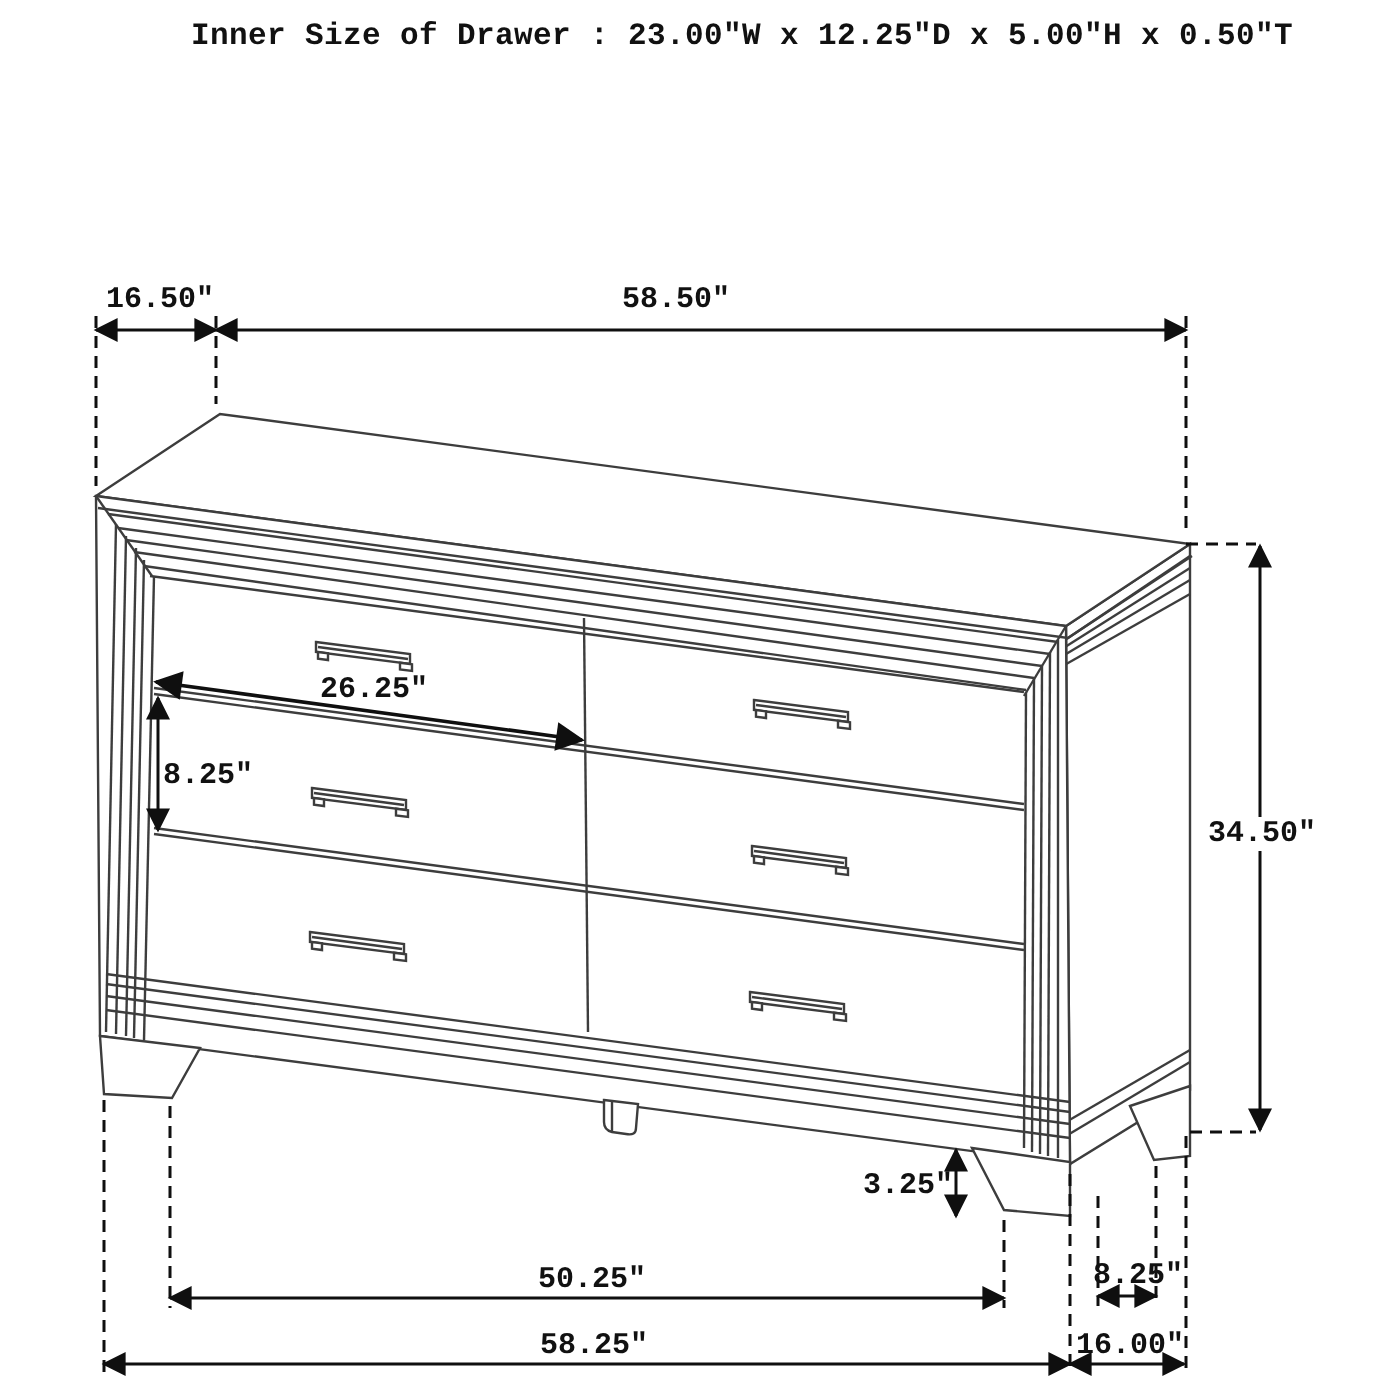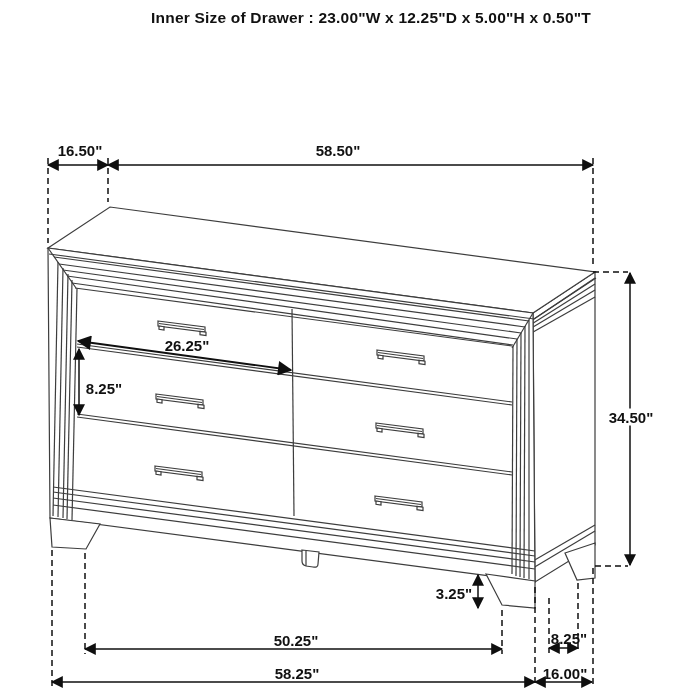--- a/index.html
+++ b/index.html
@@ -1,17 +1,17 @@
 <!DOCTYPE html>
 <html><head>
 <meta charset="utf-8">
 <style>
   html,body{margin:0;padding:0;background:#fff;}
   #stage{position:relative;width:700px;height:700px;background:#ffffff;overflow:hidden;
-         font-family:Liberation Sans, sans-serif;}
+         font-family:Liberation Mono, monospace;}
   #stage svg{position:absolute;left:0;top:0;}
   .title{position:absolute;left:371px;top:18px;transform:translate(-50%,-50%);
          font-size:15.5px;font-weight:bold;color:#111;white-space:nowrap;letter-spacing:.2px;}
   .dim-label{position:absolute;transform:translate(-50%,-50%);font-size:15px;font-weight:bold;
              color:#111;white-space:nowrap;}
   .dim-label.bg{background:#fff;padding:0 3px;}
   .cab{stroke:#3d3d3d;stroke-width:1.2;fill:none;}
   .cabf{stroke:#3d3d3d;stroke-width:1.2;fill:#fff;}
   .dim{stroke:#0f0f0f;stroke-width:1.5;fill:none;}
   .dimthick{stroke:#0f0f0f;stroke-width:1.8;fill:none;}

